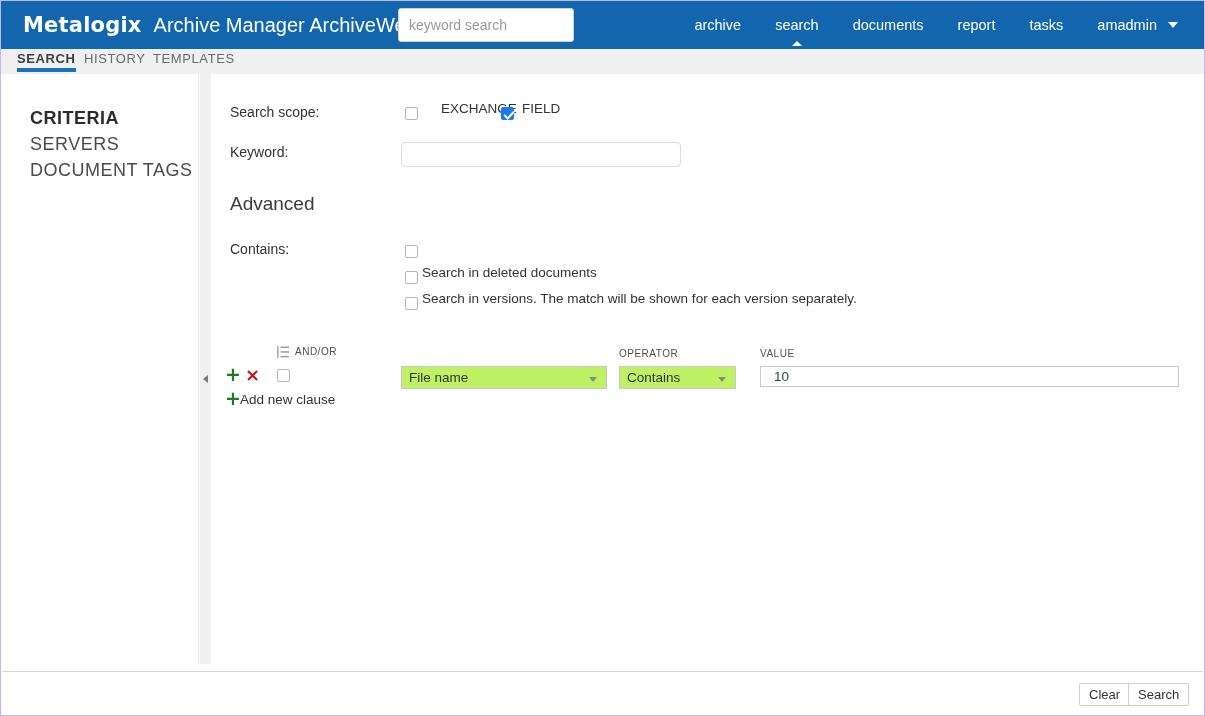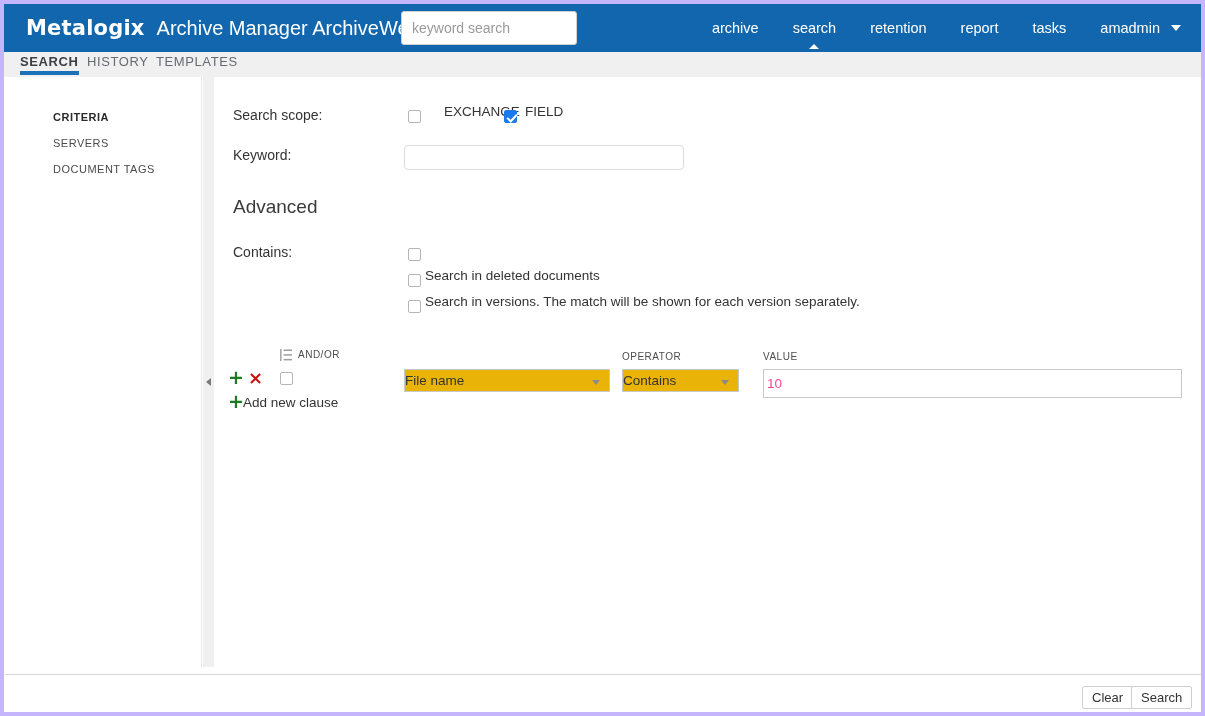--- a/index.html
+++ b/index.html
@@ -7,21 +7,21 @@
     width: 1205px; height: 716px;
     background: #ffffff;
     font-family: "Liberation Sans", sans-serif;
     -webkit-font-smoothing: antialiased;
     overflow: hidden;
   }
   #page {
     position: relative;
     width: 1205px; height: 716px;
     box-sizing: border-box;
-    border: 4px solid #c4b5fd;
+    border: 1px solid #c4b5fd;
     background: #ffffff;
     overflow: hidden;
   }
 
   
   .topbar {
     position: absolute; left: 0; top: 0;
     width: 1203px; height: 48px;
     background: #1166ad;
     display: flex; align-items: center;
@@ -108,25 +108,25 @@
 
   
   .sidebar {
     position: absolute; left: 0; top: 73px;
     width: 198px; height: 590px;
     background: #ffffff;
     border-right: 1px solid #e7e7e7;
     box-sizing: border-box;
   }
   .side-item {
-    font-size: 11px;
+    font-size: 18px;
     color: #4a4a4a;
     letter-spacing: .5px;
     cursor: pointer;
-    padding-left: 49px;
+    padding-left: 29px;
     white-space: nowrap;
     text-align: center;
   }
   .side-item.active { font-weight: bold; color: #2b2b2b; }
   .si0 { position: absolute; top: 34px; }
   .si1 { position: absolute; top: 60px; }
   .si2 { position: absolute; top: 86px; }
 
   .splitter {
     position: absolute; left: 199px; top: 73px;
@@ -255,48 +255,49 @@
     position: absolute; left: 29px; top: 318px;
     font-size: 13.5px; color: #333333;
     white-space: nowrap; cursor: pointer;
   }
 
   .select-box {
     position: absolute;
     box-sizing: border-box;
     height: 23px;
     border: 1px solid #c8c8c8;
-    background: #eab308;
+    background: #bef264;
     font-size: 13.5px;
     color: #333333;
     line-height: 21px;
+    padding-left: 7px;
     cursor: pointer;
     white-space: nowrap;
     overflow: hidden;
   }
   .select-box .arrow {
     position: absolute; right: 9px; top: 10px;
     width: 0; height: 0;
     border-left: 4.5px solid transparent;
     border-right: 4.5px solid transparent;
     border-top: 5px solid #8a8a8a;
   }
   .sel-field { left: 190px; top: 292px; width: 206px; }
   .sel-operator { left: 408px; top: 292px; width: 117px; }
 
   .value-input {
     position: absolute; left: 549px; top: 292px;
-    width: 419px; height: 29px;
+    width: 419px; height: 21px;
     box-sizing: border-box;
     border: 1px solid #c8c8c8;
     background: #ffffff;
-    padding: 0 3px;
+    padding: 0 13px;
     font-family: "Liberation Sans", sans-serif;
     font-size: 13.5px;
-    color: #ec4899;
+    color: #14532d;
     outline: none;
   }
 
   
   .footer-rule {
     position: absolute; left: 1px; top: 670px;
     width: 1201px; height: 1px;
     background: #d8d8d8;
   }
   .btn {
@@ -326,21 +327,21 @@
     <span class="brand-title">Archive Manager ArchiveWeb</span>
 
     <input class="header-search" type="text" placeholder="keyword search" style="">
 
     <div class="topnav">
       <a class="navitem">archive</a>
       <a class="navitem">
         <span>search</span>
         <span class="caret-up"></span>
       </a>
-      <a class="navitem">retention</a>
+      <a class="navitem">documents</a>
       <a class="navitem">report</a>
       <a class="navitem">tasks</a>
       <a class="navitem user">
         <span>amadmin</span>
         <span class="caret-down-white"></span>
       </a>
     </div>
   </div>
 
   <div class="tabstrip">

